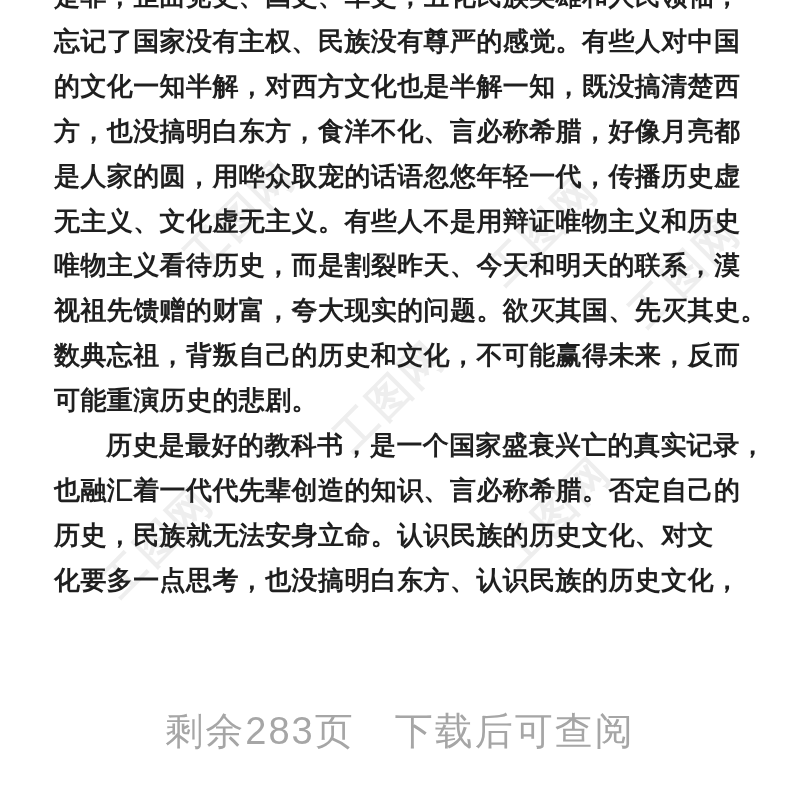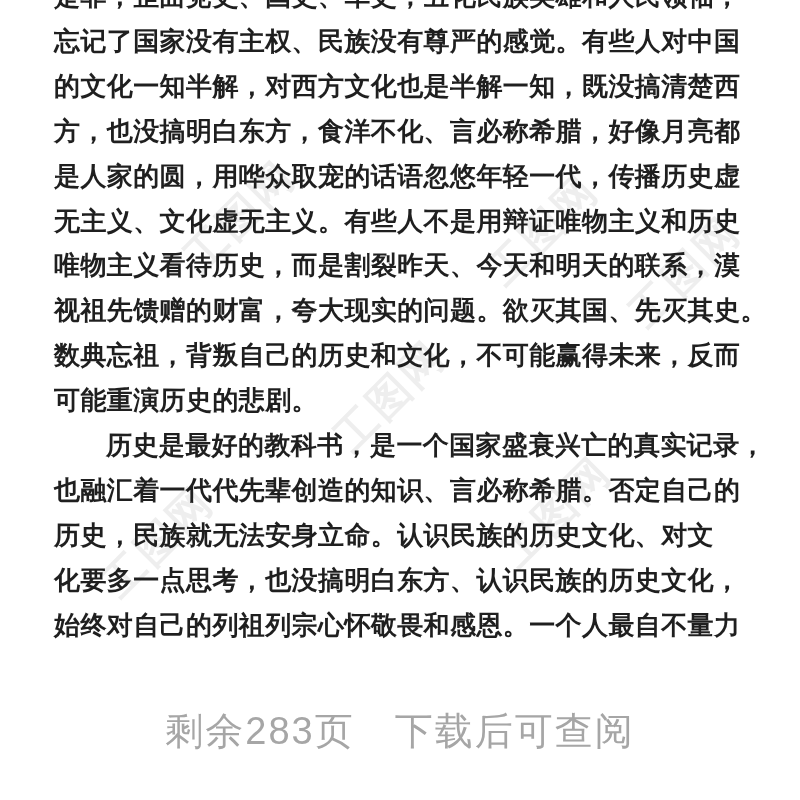--- a/index.html
+++ b/index.html
@@ -82,21 +82,20 @@
     <div class="text-line">是人家的圆，用哗众取宠的话语忽悠年轻一代，传播历史虚</div>
     <div class="text-line">无主义、文化虚无主义。有些人不是用辩证唯物主义和历史</div>
     <div class="text-line">唯物主义看待历史，而是割裂昨天、今天和明天的联系，漠</div>
     <div class="text-line">视祖先馈赠的财富，夸大现实的问题。欲灭其国、先灭其史。</div>
     <div class="text-line">数典忘祖，背叛自己的历史和文化，不可能赢得未来，反而</div>
     <div class="text-line">可能重演历史的悲剧。</div>
     <div class="text-line indent">历史是最好的教科书，是一个国家盛衰兴亡的真实记录，</div>
     <div class="text-line">也融汇着一代代先辈创造的知识、言必称希腊。否定自己的</div>
     <div class="text-line">历史，民族就无法安身立命。认识民族的历史文化、对文</div>
     <div class="text-line">化要多一点思考，也没搞明白东方、认识民族的历史文化，</div>
-    <div class="text-line">始终对自己的列祖列宗心怀敬畏和感恩。一个人最自不量力</div>
   </div>
 
   <div class="footer">
     <span>剩余283页</span>
     <span>下载后可查阅</span>
   </div>
 
 </div>
 
 </body></html>

